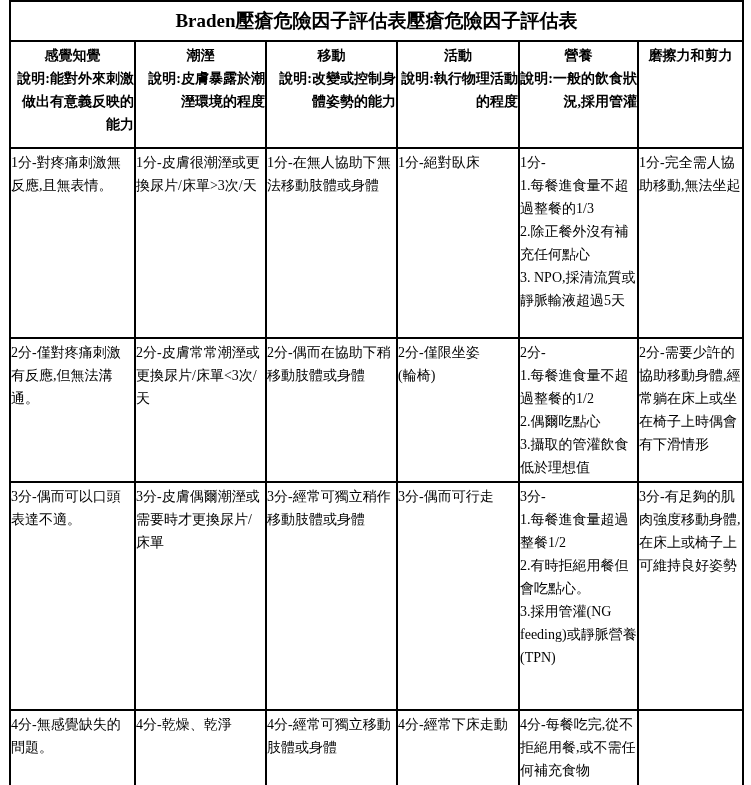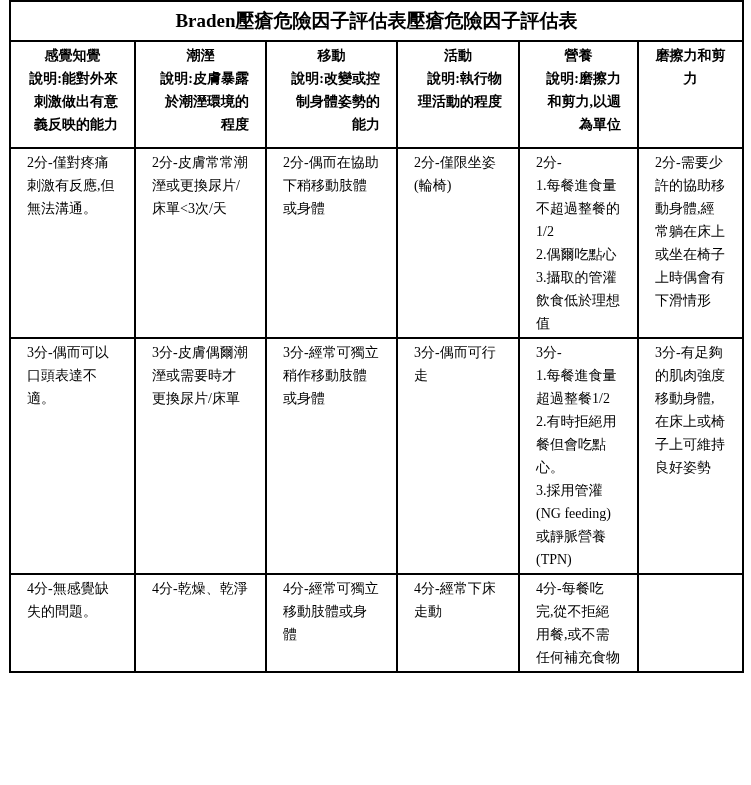--- a/index.html
+++ b/index.html
@@ -19,21 +19,21 @@
   table.braden {
     border-collapse: collapse;
     table-layout: fixed;
     width: 733px;
     margin: 0 0 0 9px;
     font-family: Liberation Serif, serif;
   }
   .braden th, .braden td {
     border: 2px solid #000000;
     vertical-align: top;
-    padding: 2px 16px;
+    padding: 2px 0;
     font-size: 14px;
     line-height: 23px;
     font-weight: normal;
     text-align: left;
     overflow: hidden;
   }
   tr.title-row {
     height: 40px;
   }
   .braden th.title-cell {
@@ -93,29 +93,40 @@
         <th>
           <div class="hname">移動</div>
           <div class="hdesc">說明:改變或控制身體姿勢的能力</div>
         </th>
         <th>
           <div class="hname">活動</div>
           <div class="hdesc">說明:執行物理活動的程度</div>
         </th>
         <th>
           <div class="hname">營養</div>
-          <div class="hdesc">說明:磨擦力和剪力,以週為單位</div>
+          <div class="hdesc">說明:一般的飲食狀況,採用管灌</div>
         </th>
         <th>
           <div class="hname">磨擦力和剪力</div>
           <div class="hdesc"></div>
         </th>
       </tr>
     </thead>
     <tbody>
+      <tr class="score-row-1">
+        <td>1分-對疼痛刺激無反應,且無表情。</td>
+        <td>1分-皮膚很潮溼或更換尿片/床單&gt;3次/天</td>
+        <td>1分-在無人協助下無法移動肢體或身體</td>
+        <td>1分-絕對臥床</td>
+        <td>1分-
+1.每餐進食量不超過整餐的1/3
+2.除正餐外沒有補充任何點心
+3. NPO,採清流質或靜脈輸液超過5天</td>
+        <td>1分-完全需人協助移動,無法坐起</td>
+      </tr>
       <tr class="score-row-2">
         <td>2分-僅對疼痛刺激有反應,但無法溝通。</td>
         <td>2分-皮膚常常潮溼或更換尿片/床單&lt;3次/天</td>
         <td>2分-偶而在協助下稍移動肢體或身體</td>
         <td>2分-僅限坐姿
 (輪椅)</td>
         <td>2分-
 1.每餐進食量不超過整餐的1/2
 2.偶爾吃點心
 3.攝取的管灌飲食低於理想值</td>

